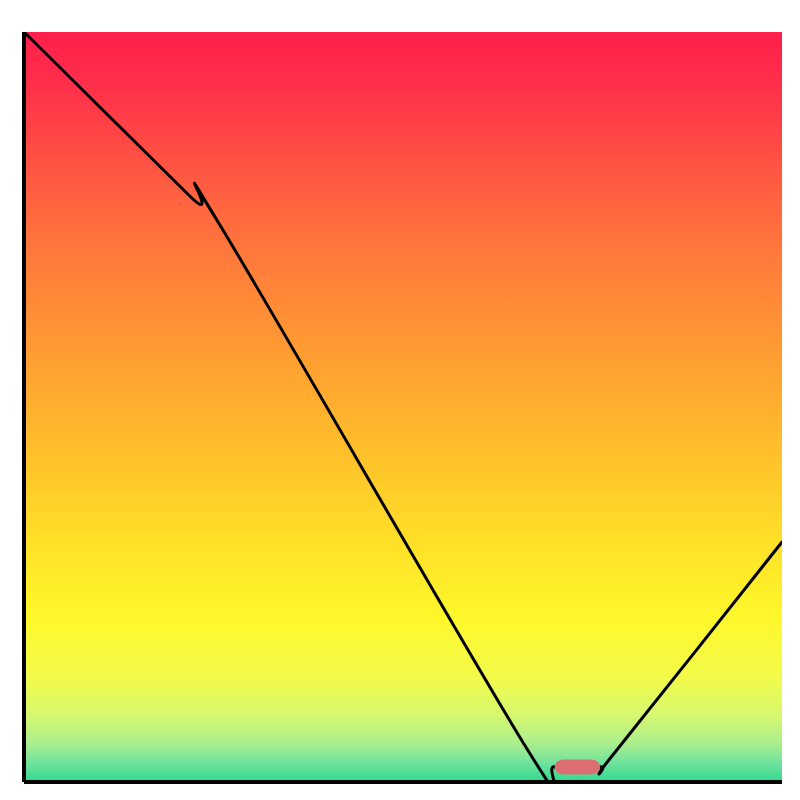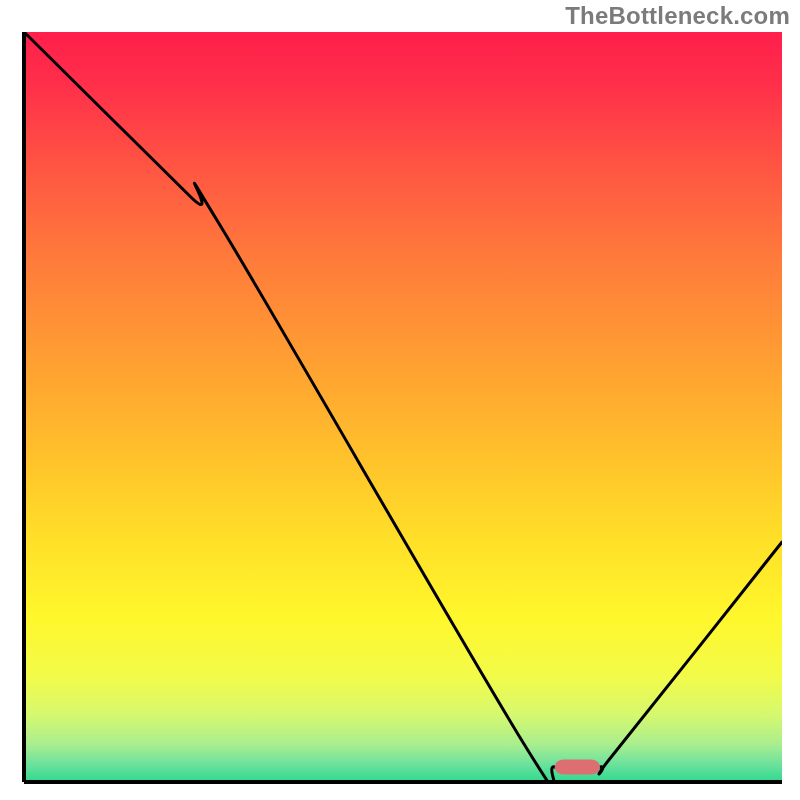--- a/index.html
+++ b/index.html
@@ -29,21 +29,20 @@
   svg.chart {
     display: block;
     width: 800px;
     height: 800px;
   }
 </style>
 </head>
 <body>
 
 <div class="chart-wrap">
-  <div class="watermark">TheBottleneck.com</div>
 
   <svg class="chart" viewBox="0 0 800 800">
     <defs>
       <linearGradient id="bg-grad" x1="0" y1="0" x2="0" y2="1">
           <stop offset="0.00%" stop-color="#ff1f4b"></stop>
           <stop offset="7.00%" stop-color="#ff2f4a"></stop>
           <stop offset="18.00%" stop-color="#ff5543"></stop>
           <stop offset="30.00%" stop-color="#ff7a3b"></stop>
           <stop offset="42.00%" stop-color="#ff9a33"></stop>
           <stop offset="55.00%" stop-color="#ffbd2c"></stop>

